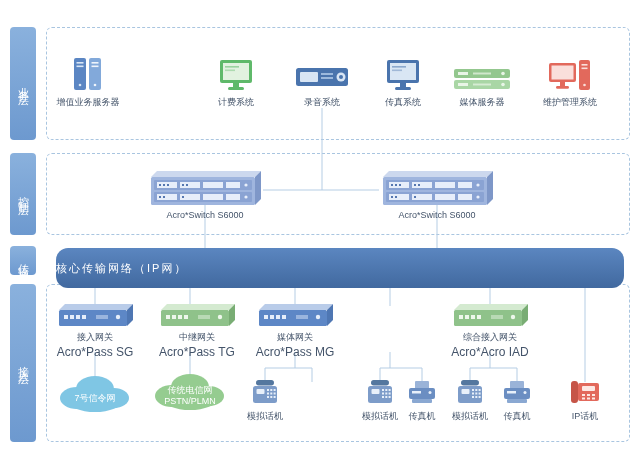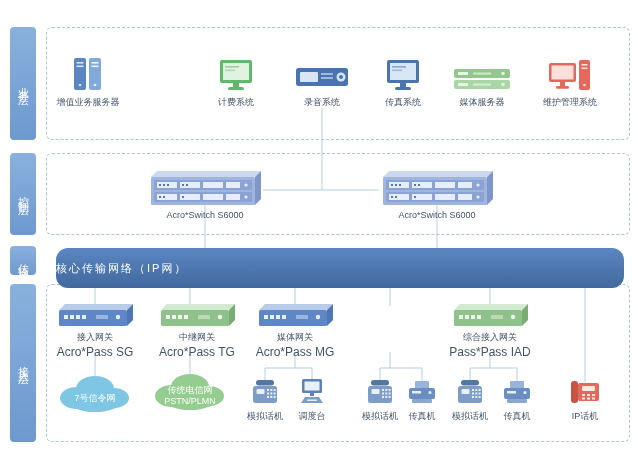--- a/index.html
+++ b/index.html
@@ -307,21 +307,21 @@
             <rect x="8" y="12" width="4" height="4"></rect>
             <rect x="14" y="12" width="4" height="4"></rect>
             <rect x="20" y="12" width="4" height="4"></rect>
             <rect x="26" y="12" width="4" height="4"></rect>
           </g>
         <rect x="40" y="12" width="12" height="4" fill="#b9dab5"></rect>
         <circle cx="62" cy="14" r="2.2" fill="#eef7ec"></circle>
       </svg>
     </div>
     <div class="lbl">综合接入网关</div>
-    <div class="lbl2">Pass*Pass IAD</div>
+    <div class="lbl2">Acro*Acro IAD</div>
   </div>
 
   <div class="cloud" style="left:53px;top:370px">
     <svg width="84" height="46" viewBox="0 0 84 46">
       <g fill="#7fc6e4">
         <ellipse cx="24" cy="28" rx="17" ry="11"></ellipse>
           <ellipse cx="42" cy="19" rx="19" ry="13"></ellipse>
         <ellipse cx="61" cy="28" rx="15" ry="10"></ellipse>
           <ellipse cx="42" cy="31" rx="27" ry="11"></ellipse>
       </g>
@@ -361,34 +361,20 @@
             <rect x="21.6" y="14.5" width="2" height="2"></rect>
             <rect x="15" y="18" width="2" height="2"></rect>
             <rect x="18.3" y="18" width="2" height="2"></rect>
             <rect x="21.6" y="18" width="2" height="2"></rect>
           </g>
       </svg>
     </div>
     <div class="lbl">模拟话机</div>
   </div>
 
-  <div class="node dev" style="left:277px;top:376px;width:70px">
-    <div class="iconwrap">
-      <svg width="28" height="28" viewBox="0 0 28 28">
-        <rect x="4" y="1" width="20" height="14" rx="1.5" fill="#5b82ba"></rect>
-        <rect x="6.5" y="3.5" width="15" height="9" fill="#e8f0fa"></rect>
-        <rect x="12" y="15" width="4" height="3" fill="#5b82ba"></rect>
-        <polygon points="3,25 25,25 21,19 7,19" fill="#7d9cc9"></polygon>
-        <g fill="#e8f0fa">
-            <rect x="9" y="21.5" width="10" height="1.4"></rect>
-          </g>
-      </svg>
-    </div>
-    <div class="lbl">调度台</div>
-  </div>
 
   <div class="node dev" style="left:345px;top:376px;width:70px">
     <div class="iconwrap">
       <svg width="26" height="28" viewBox="0 0 26 28">
         <rect x="1" y="8" width="24" height="17" rx="2.5" fill="#7d9cc9"></rect>
         <rect x="4" y="2" width="18" height="5.5" rx="2.7" fill="#54779f"></rect>
         <rect x="4.5" y="11" width="8" height="5" rx="1" fill="#e8f0fa"></rect>
         <g fill="#e8f0fa">
             <rect x="15" y="11" width="2" height="2"></rect>
             <rect x="18.3" y="11" width="2" height="2"></rect>

